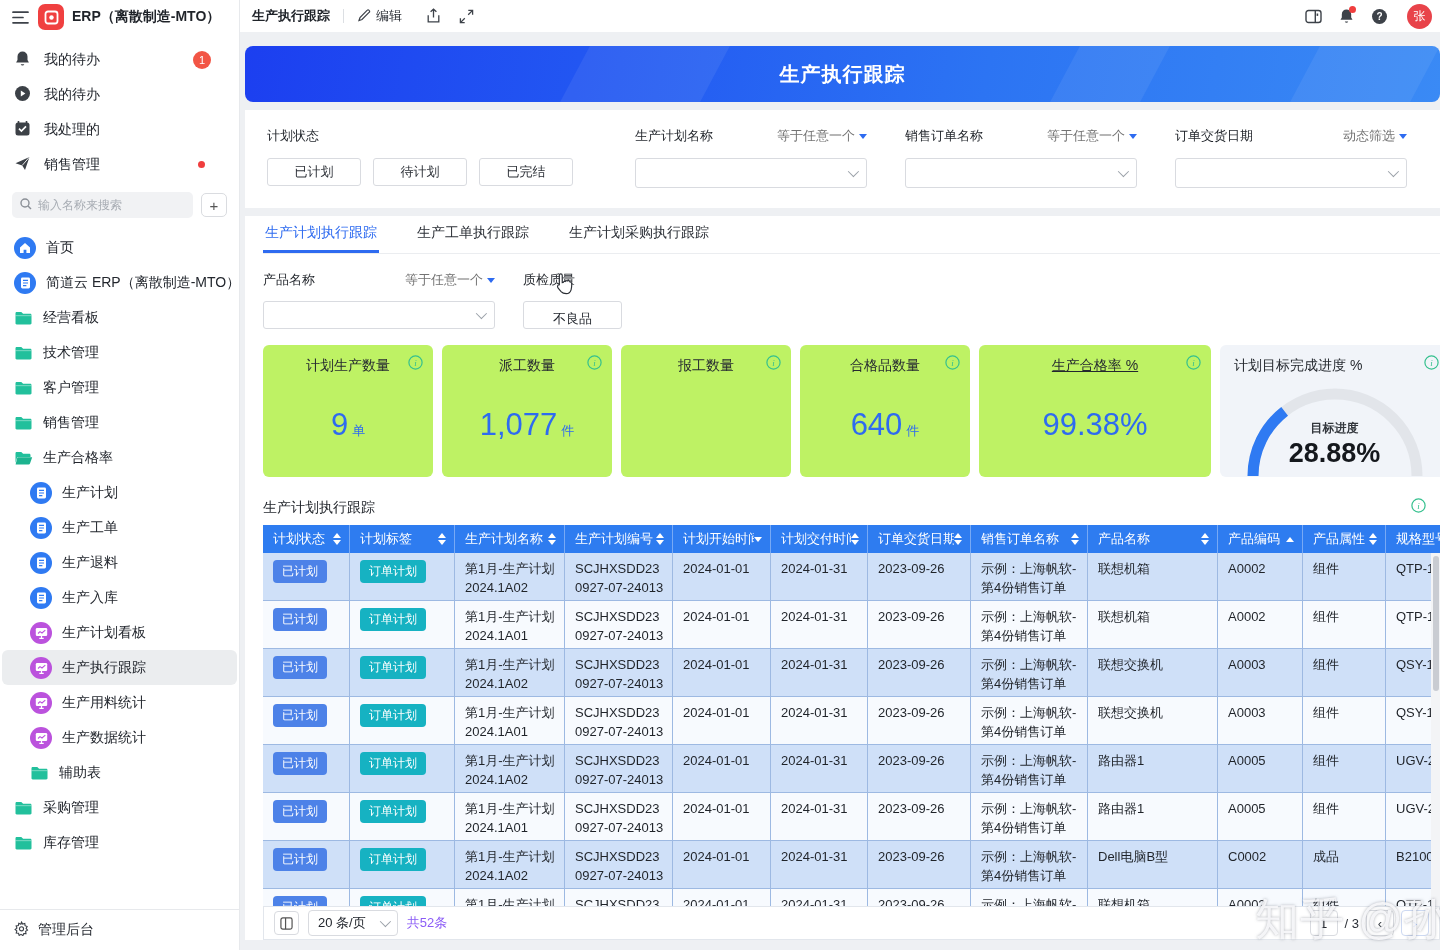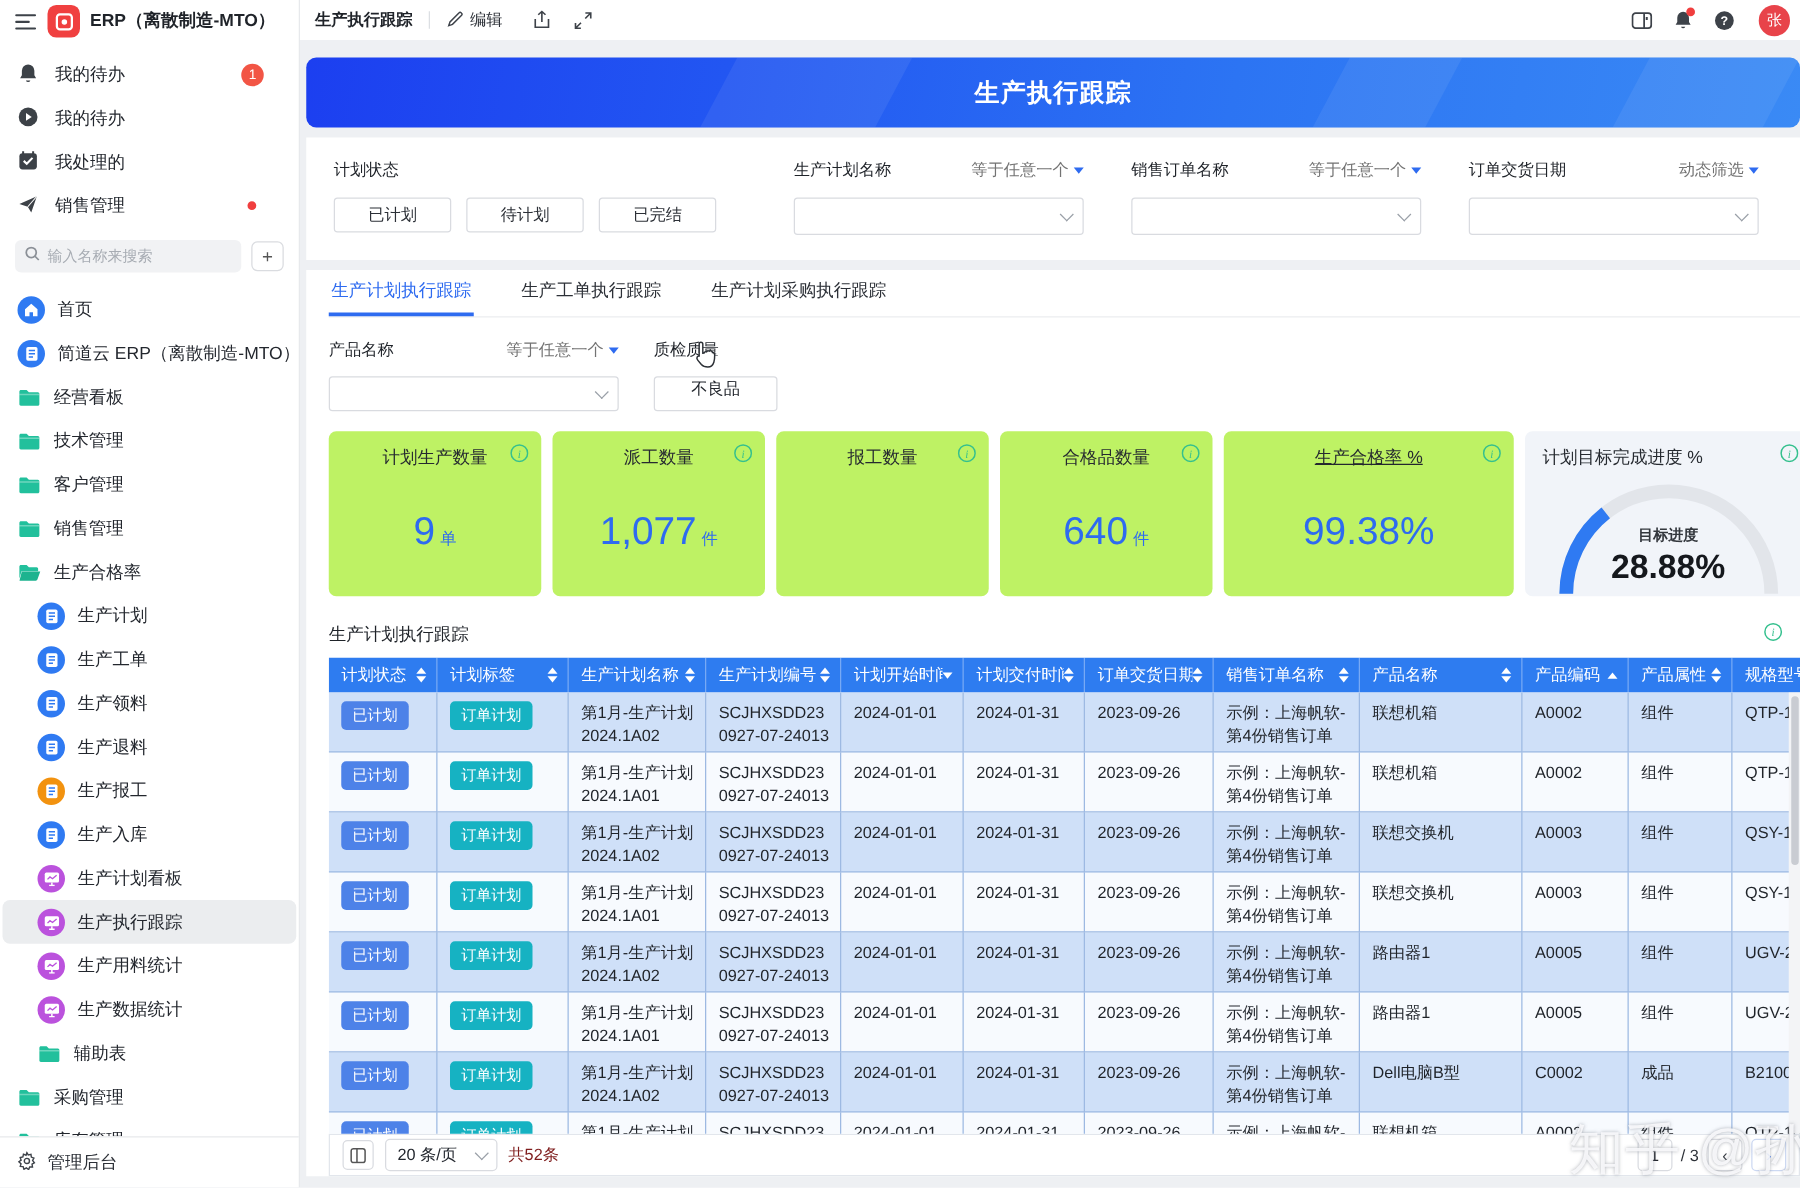--- a/index.html
+++ b/index.html
@@ -59,21 +59,21 @@
   .chev { width:8px; height:8px; border-right:1.4px solid #9aa0a8; border-bottom:1.4px solid #9aa0a8; transform:rotate(45deg) translateY(-2px); }
 
   .main-panel { margin-top:8px; background:#fff; flex:1; padding:0 0 0 18px; position:relative; min-height:720px; }
   .tabs-row { display:flex; gap:36px; border-bottom:1px solid #ebedf0; margin-right:0; height:38px; align-items:stretch; }
   .tab { font-size:14px; color:#2c3037; display:flex; align-items:center; cursor:pointer; border-bottom:3px solid transparent; padding:0 2px; }
   .tab.active { color:#2e6bf0; border-bottom-color:#2e6bf0; }
   .subfilter { display:flex; gap:28px; padding-top:17px; }
   .sf-col { display:flex; flex-direction:column; gap:12px; }
   .sf-label-row { display:flex; justify-content:space-between; font-size:13px; align-items:center; }
   .sf-select { width:232px; height:28px; border:1px solid #d9dbe0; border-radius:3px; display:flex; align-items:center; justify-content:flex-end; padding:0 10px; cursor:pointer; }
-  .qc-btn { width:99px; height:28px; border:1px solid #d9dbe0; border-radius:3px; font-size:13px; display:flex; align-items:flex-start; justify-content:center; cursor:pointer; background:#fff; }
+  .qc-btn { width:99px; height:28px; border:1px solid #d9dbe0; border-radius:3px; font-size:13px; display:flex; align-items:flex-end; justify-content:center; cursor:pointer; background:#fff; }
 
   .kpi-row { display:flex; gap:9px; margin-top:16px; margin-right:0; }
   .kpi-card { background:#bef264; border-radius:6px; height:132px; width:170px; position:relative; flex:none; }
   .kpi-title { text-align:center; padding-top:12px; font-size:14px; color:#262a30; }
   .kpi-info { position:absolute; top:10px; right:10px; cursor:pointer; }
   .kpi-value { position:absolute; top:62px; left:0; right:0; text-align:center; font-size:31px; color:#2e6bf0; font-weight:500; }
   .kpi-unit { font-size:13px; font-weight:400; margin-left:4px; }
   .kpi-card.wide { width:232px;text-decoration:underline; }
   .gauge-card { background:#f1f4f9; border-radius:6px; height:132px; width:229px; position:relative; flex:none; overflow:hidden; }
   .gauge-title { font-size:14px; color:#262a30; padding:12px 0 0 14px; }
@@ -95,21 +95,21 @@
   .trow.alt0 { background:#cfe0f8; } .trow.alt1 { background:#f7fafe; }
   .td { font-size:13px; color:#1f2329; padding:7px 6px 0 10px; border-right:1px solid #9db9e2; border-bottom:1px solid #9db9e2; line-height:1.45; word-break:break-all; overflow:hidden; flex:none; }
   .tag { display:inline-block; color:#fff; font-size:12px; border-radius:4px; padding:3px 9px; white-space:nowrap; }
   .tag-blue { background:#4d82e8; } .tag-teal { background:#16b2c2; }
   .vscroll { position:absolute; right:0; top:28px; bottom:0; width:9px; background:#f3f4f6; }
   .vthumb { position:absolute; top:3px; left:1.5px; width:6px; height:135px; border-radius:3px; background:#c9ccd2; }
 
   .pagination { height:34px; border:1px solid #e2e6ec; background:#fff; display:flex; align-items:center; padding:0 10px; gap:9px; margin-right:0; }
   .pg-icbtn { width:25px; height:24px; border:1px solid #d9dbe0; border-radius:4px; display:flex; align-items:center; justify-content:center; cursor:pointer; background:#fff; }
   .pg-select { height:26px; border:1px solid #d9dbe0; border-radius:4px; display:flex; align-items:center; gap:14px; padding:0 9px; font-size:13px; cursor:pointer; }
-  .pg-total { font-size:13px; color:#7f1d1d; }
+  .pg-total { font-size:13px; color:#8b5cf6; }
   .pg-right { margin-left:auto; display:flex; align-items:center; gap:7px; }
   .pg-input { width:28px; height:26px; border:1px solid #d9dbe0; border-radius:4px; text-align:center; font-size:13px; display:flex; align-items:center; justify-content:center; }
   .pg-slash { font-size:13px; color:#2c3037; }
   .pg-nav { width:28px; height:26px; border:1px solid #d9dbe0; border-radius:4px; display:flex; align-items:center; justify-content:center; font-size:13px; cursor:pointer; background:#fff; color:#3d4249; }
   .pg-nav.next { color:#2e6bf0; border-color:#cdd9f2; }
 
   .watermark { position:absolute; left:1015px; top:858px; font-size:44px; color:rgba(250,251,253,0.88); text-shadow:0 0 3px rgba(110,115,125,0.55); white-space:nowrap; pointer-events:none; z-index:50; letter-spacing:1px; }
   .cursor-hand { position:absolute; left:313px; top:240px; z-index:60; pointer-events:none; }
 </style>
 </head>
@@ -258,39 +258,21 @@
           </span>
           <span style="white-space:nowrap;overflow:hidden">生产工单</span>
         </div>
         <div class="nav-item indent1">
           <span class="circle-ic c-blue">
             <svg width="11" height="12" viewBox="0 0 11 12">
               <rect x="1" y="0.5" width="9" height="11" rx="1.4" fill="#fff"></rect>
               <path d="M3 3.4h5M3 6h5M3 8.6h3.4" stroke="#2f7af2" stroke-width="1.1"></path>
             </svg>
           </span>
-          <span style="white-space:nowrap;overflow:hidden">生产领料</span>
-        </div>
-        <div class="nav-item indent1">
-          <span class="circle-ic c-blue">
-            <svg width="11" height="12" viewBox="0 0 11 12">
-              <rect x="1" y="0.5" width="9" height="11" rx="1.4" fill="#fff"></rect>
-              <path d="M3 3.4h5M3 6h5M3 8.6h3.4" stroke="#2f7af2" stroke-width="1.1"></path>
-            </svg>
-          </span>
           <span style="white-space:nowrap;overflow:hidden">生产退料</span>
-        </div>
-        <div class="nav-item indent1">
-          <span class="circle-ic c-orange">
-            <svg width="11" height="12" viewBox="0 0 11 12">
-              <rect x="1" y="0.5" width="9" height="11" rx="1.4" fill="#fff"></rect>
-              <path d="M3 3.4h5M3 6h5M3 8.6h3.4" stroke="#2f7af2" stroke-width="1.1"></path>
-            </svg>
-          </span>
-          <span style="white-space:nowrap;overflow:hidden">生产报工</span>
         </div>
         <div class="nav-item indent1">
           <span class="circle-ic c-blue">
             <svg width="11" height="12" viewBox="0 0 11 12">
               <rect x="1" y="0.5" width="9" height="11" rx="1.4" fill="#fff"></rect>
               <path d="M3 3.4h5M3 6h5M3 8.6h3.4" stroke="#2f7af2" stroke-width="1.1"></path>
             </svg>
           </span>
           <span style="white-space:nowrap;overflow:hidden">生产入库</span>
         </div>

